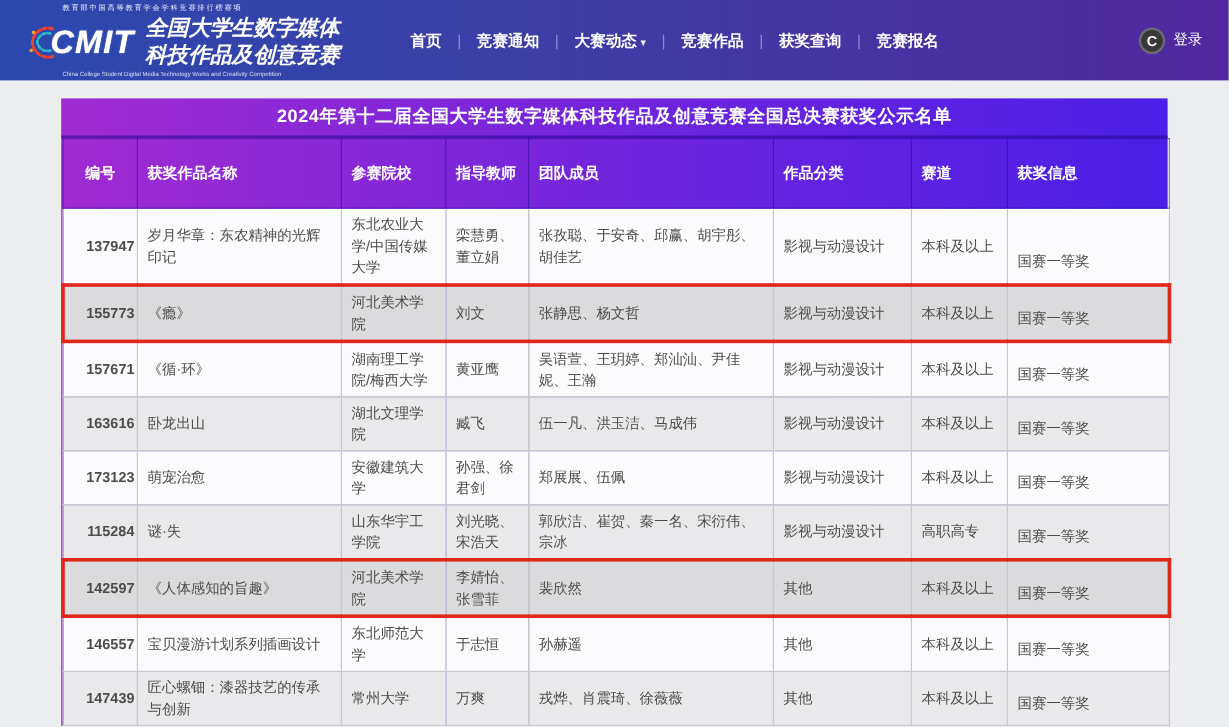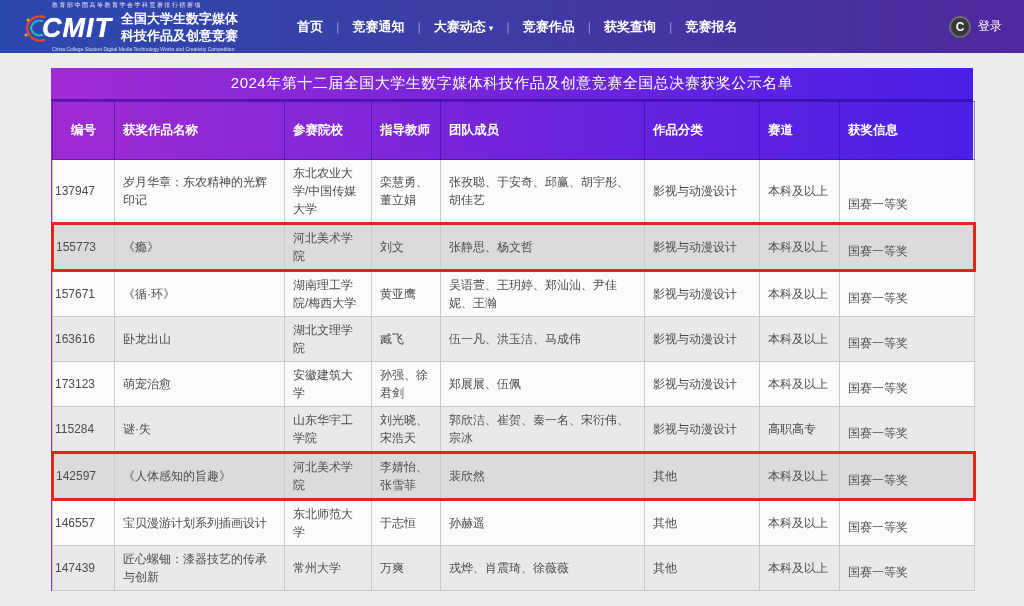--- a/index.html
+++ b/index.html
@@ -4,34 +4,34 @@
 <style>
   * { margin:0; padding:0; box-sizing:border-box; }
   html,body { width:1024px; height:606px; overflow:hidden; }
   body {
     background:#ecedef;
     font-family:"Liberation Sans","DejaVu Sans",sans-serif;
   }
 
   
   .site-header {
-    height:53px;
+    height:67px;
     background:linear-gradient(90deg,#2a49af 0%,#3d3da5 45%,#50289f 100%);
     display:flex; align-items:center;
     padding:0 22px;
   }
   .logo { display:flex; flex-direction:column; color:#fff; margin-right:46px; }
   .logo-top { font-size:6px; letter-spacing:1.5px; opacity:.9; margin-left:30px; white-space:nowrap; }
   .logo-main { display:flex; align-items:center; margin-top:1px; }
   .logo-swirl { width:26px; height:34px; margin-right:-6px; position:relative; z-index:1; }
   .logo-acronym {
     font-size:27px; font-weight:bold; font-style:italic;
     letter-spacing:1px; line-height:1; text-shadow:0 0 1px #fff;
   }
-  .logo-cn { font-size:13px; font-weight:bold; margin-left:9px; line-height:1.3; white-space:nowrap; }
+  .logo-cn { font-size:18px; font-weight:bold; margin-left:9px; line-height:1.3; white-space:nowrap;font-style:italic; }
   .logo-bottom { font-size:5px; opacity:.8; margin-left:30px; margin-top:1px; white-space:nowrap; }
 
   .main-nav { display:flex; align-items:center; color:#fff; font-size:13px; font-weight:bold;justify-content:flex-end; }
   .nav-item { padding:0 13px; cursor:pointer; white-space:nowrap; }
   .nav-sep { color:rgba(255,255,255,.4); font-weight:normal; }
   .nav-caret { font-size:9px; margin-left:3px; opacity:.9; }
 
   .login-box { margin-left:auto; display:flex; align-items:center; gap:7px; color:#fff; font-size:12px; cursor:pointer; }
   .login-avatar {
     width:22px; height:22px; border-radius:50%;
@@ -40,21 +40,21 @@
     font-weight:bold; font-size:12px; color:#fff;
   }
 
   
   .table-card {
     width:922px; margin:15px auto 0;
     background:linear-gradient(90deg,#a02bd2 0%,#6d24dd 55%,#4a1fe8 100%);
   }
   .title-bar {
     height:33px; display:flex; align-items:center; justify-content:center;
-    color:#fff; font-weight:normal; font-size:15px;
+    color:#fff; font-weight:bold; font-size:15px;
     border-bottom:2px solid rgba(34,4,140,.55);
     letter-spacing:.5px;
   }
   table { width:100%; border-collapse:collapse; table-layout:fixed; }
   thead th {
     color:#fff; font-size:12.5px; font-weight:bold; text-align:left;
     padding:20px 8px; height:26px;
     border:1px solid rgba(34,4,140,.45);
     background:transparent; white-space:nowrap; overflow:hidden;
   }
@@ -63,21 +63,21 @@
     background:#fbfbfd;
     border:1px solid #c9c9cb;
     font-size:12px; color:#4c4c4c;
     padding:4px 8px; height:42px;
     word-break:break-all; line-height:1.5;
     vertical-align:middle;
   }
   tbody tr.alt td { background:#e9e9eb; }
   tbody tr.highlighted { border:3px solid #e1261c; }
   tbody tr.highlighted td { background:#dbdbdd; }
-  td.cell-id { text-align:left; padding:4px 2px; }
+  td.cell-id { text-align:right; padding:4px 2px;font-weight:bold; }
   td.cell-award { vertical-align:bottom; padding-bottom:9px; }
 </style>
 </head>
 <body>
 
 <header class="site-header">
   <div class="logo">
     <div class="logo-top">教育部中国高等教育学会学科竞赛排行榜赛项</div>
     <div class="logo-main">
       <span class="logo-swirl">

